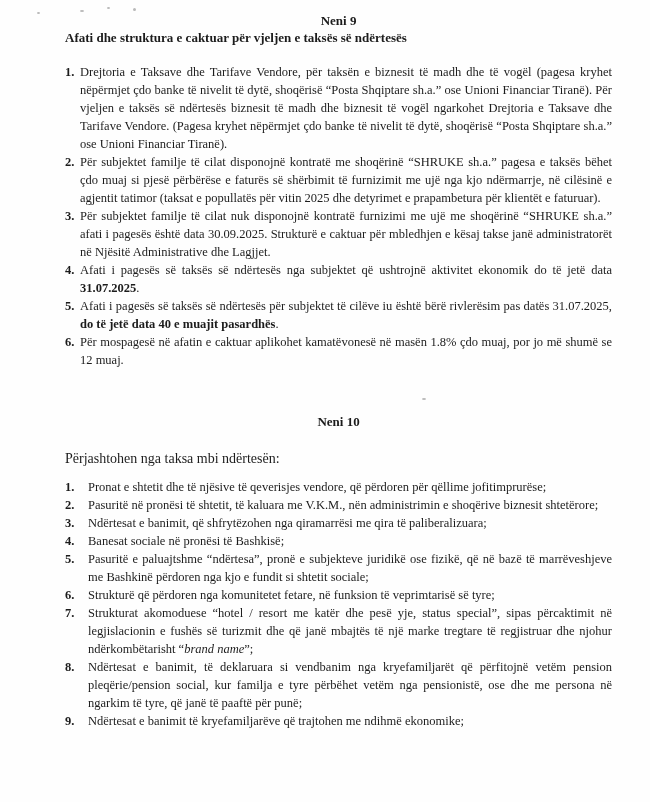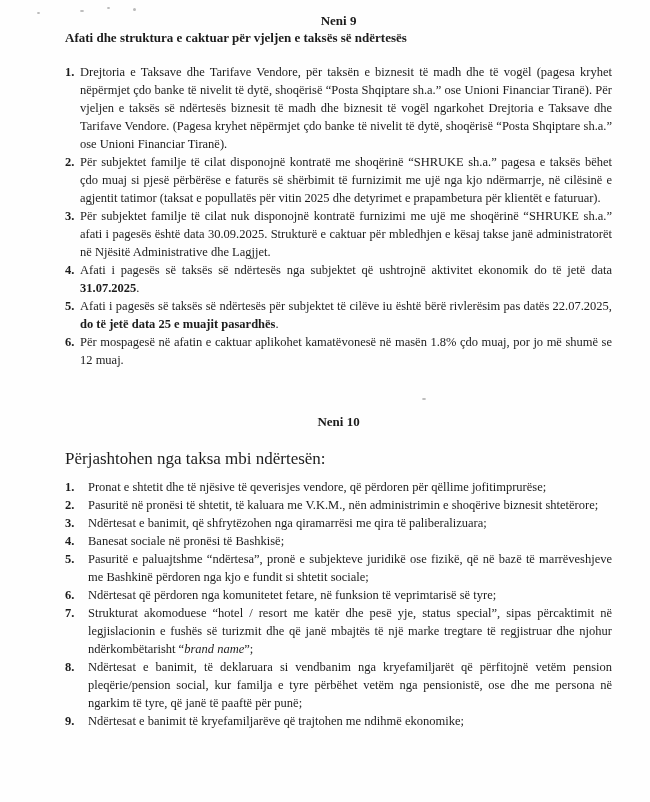--- a/index.html
+++ b/index.html
@@ -50,21 +50,21 @@
   .list-1 .num { width: 15px; }
   .list-2 .num { width: 23px; }
   .item-text {
     flex: 1 1 auto;
     text-align: justify;
   }
   .item-text .bold { font-weight: bold; }
   .item-text .italic { font-style: italic; }
   .intro {
     margin: 20px 0 0 0;
-    font-size: 17px;
+    font-size: 14px;
     line-height: 18px;
   }
   .speck {
     position: absolute;
     background: #b9b9b9;
     border-radius: 50%;
   }
 </style>
 </head>
 <body>
@@ -92,21 +92,21 @@
         <li class="list-item">
           <span class="num">3.</span>
           <div class="item-text"><span>Për subjektet familje të cilat nuk disponojnë kontratë furnizimi me ujë me shoqërinë “SHRUKE sh.a.” afati i pagesës është data 30.09.2025. Strukturë e caktuar për mbledhjen e kësaj takse janë administratorët në Njësitë Administrative dhe Lagjjet.</span></div>
         </li>
         <li class="list-item">
           <span class="num">4.</span>
           <div class="item-text"><span>Afati i pagesës së taksës së ndërtesës nga subjektet që ushtrojnë aktivitet ekonomik do të jetë data </span><span class="bold">31.07.2025</span><span>.</span></div>
         </li>
         <li class="list-item">
           <span class="num">5.</span>
-          <div class="item-text"><span>Afati i pagesës së taksës së ndërtesës për subjektet të cilëve iu është bërë rivlerësim pas datës 22.07.2025, </span><span class="bold">do të jetë data 25 e muajit pasardhës</span><span>.</span></div>
+          <div class="item-text"><span>Afati i pagesës së taksës së ndërtesës për subjektet të cilëve iu është bërë rivlerësim pas datës 31.07.2025, </span><span class="bold">do të jetë data 40 e muajit pasardhës</span><span>.</span></div>
         </li>
         <li class="list-item">
           <span class="num">6.</span>
           <div class="item-text"><span>Për mospagesë në afatin e caktuar aplikohet kamatëvonesë në masën 1.8% çdo muaj, por jo më shumë se 12 muaj.</span></div>
         </li>
       </ol>
   </section>
 
   <section>
     <h1 class="doc-title section-2-title">Neni 10</h1>
@@ -127,21 +127,21 @@
         <li class="list-item">
           <span class="num">4.</span>
           <div class="item-text"><span>Banesat sociale në pronësi të Bashkisë;</span></div>
         </li>
         <li class="list-item">
           <span class="num">5.</span>
           <div class="item-text"><span>Pasuritë e paluajtshme “ndërtesa”, pronë e subjekteve juridikë ose fizikë, që në bazë të marrëveshjeve me Bashkinë përdoren nga kjo e fundit si shtetit sociale;</span></div>
         </li>
         <li class="list-item">
           <span class="num">6.</span>
-          <div class="item-text"><span>Ndërtesat që përdoren nga komunitetet fetare, në funksion të veprimtarisë së tyre;</span></div>
+          <div class="item-text"><span>Strukturë që përdoren nga komunitetet fetare, në funksion të veprimtarisë së tyre;</span></div>
         </li>
         <li class="list-item">
           <span class="num">7.</span>
           <div class="item-text"><span>Strukturat akomoduese “hotel / resort me katër dhe pesë yje, status special”, sipas përcaktimit në legjislacionin e fushës së turizmit dhe që janë mbajtës të një marke tregtare të regjistruar dhe njohur ndërkombëtarisht “</span><span class="italic">brand name</span><span>”;</span></div>
         </li>
         <li class="list-item">
           <span class="num">8.</span>
           <div class="item-text"><span>Ndërtesat e banimit, të deklaruara si vendbanim nga kryefamiljarët që përfitojnë vetëm pension pleqërie/pension social, kur familja e tyre përbëhet vetëm nga pensionistë, ose dhe me persona në ngarkim të tyre, që janë të paaftë për punë;</span></div>
         </li>
         <li class="list-item">

